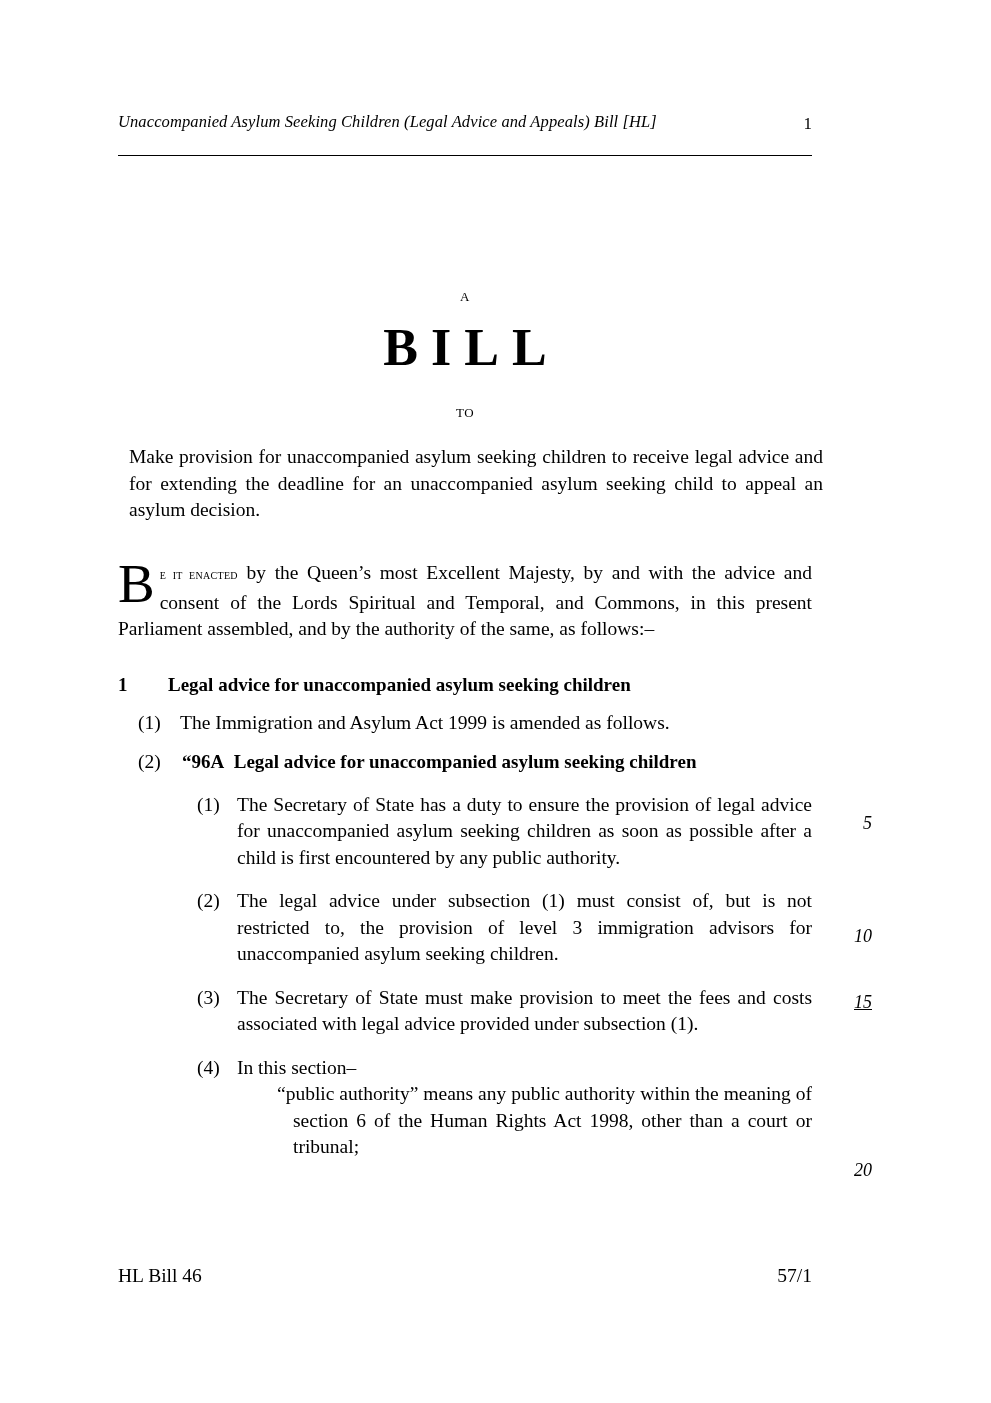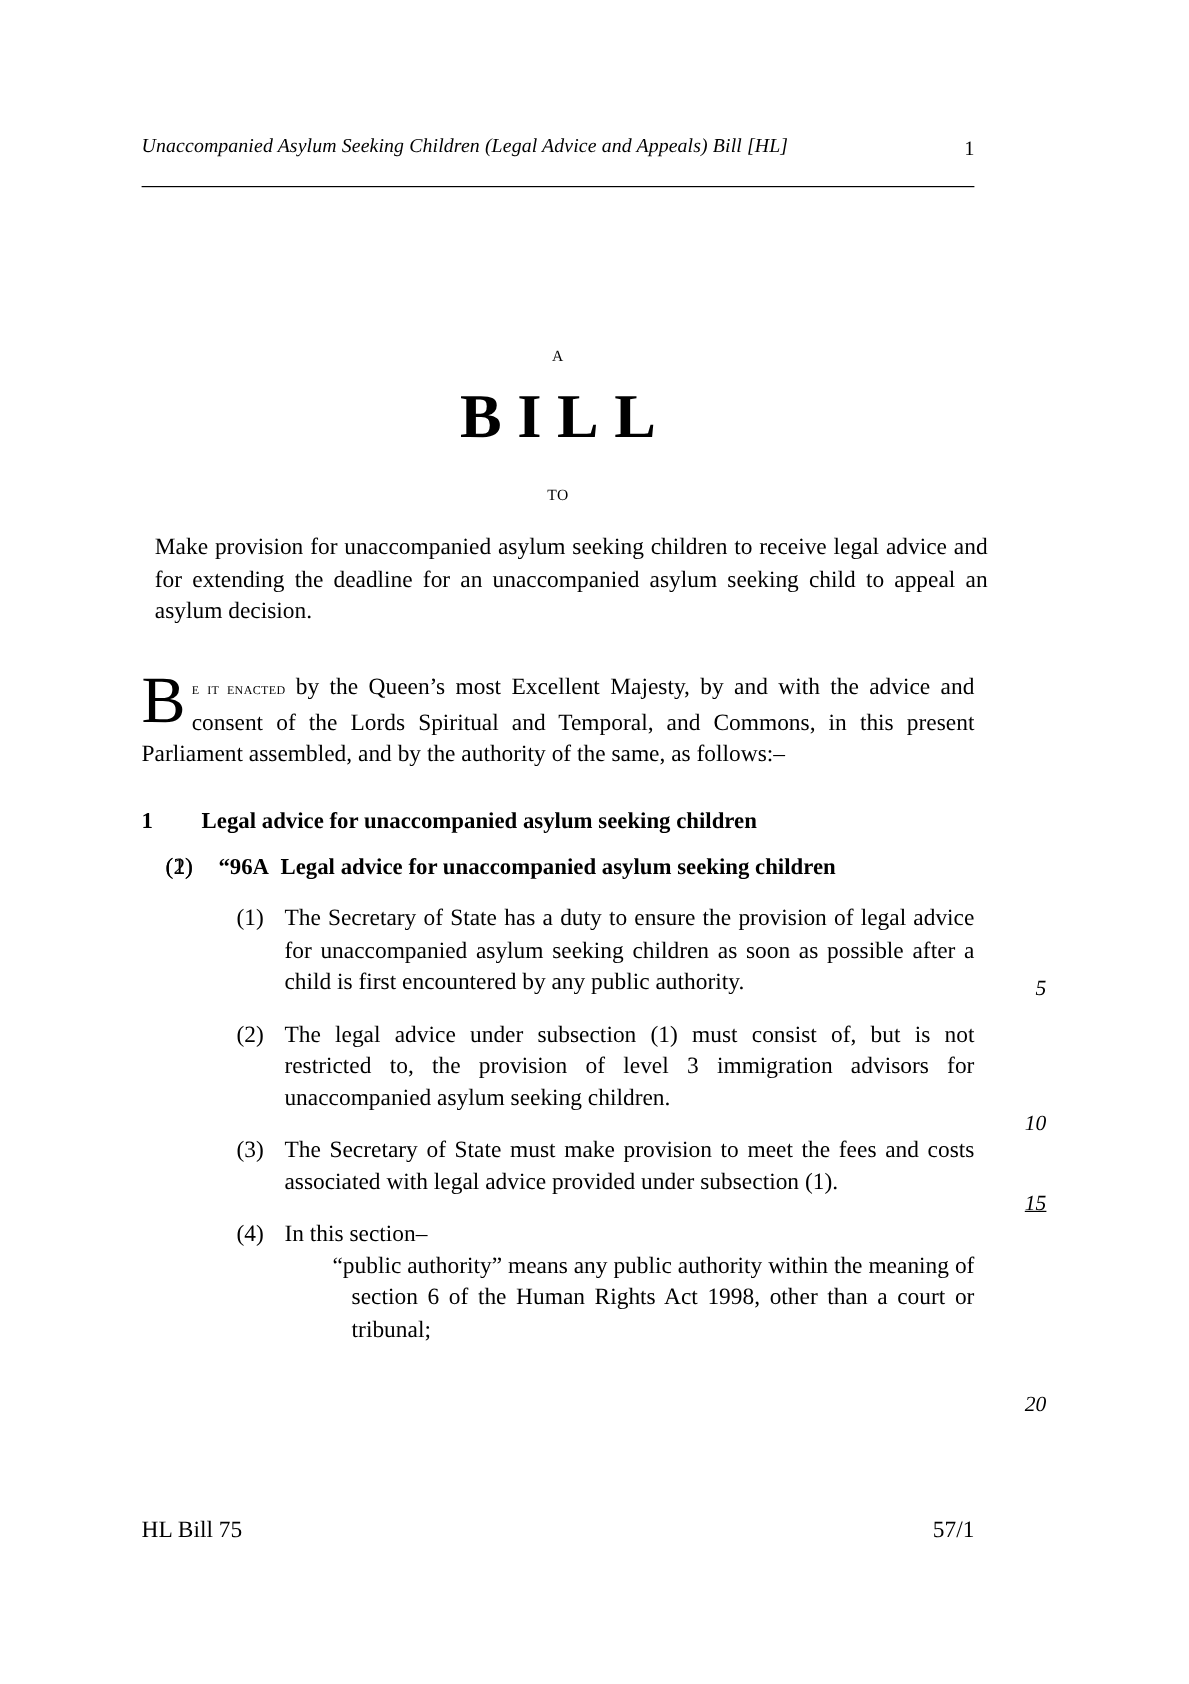--- a/index.html
+++ b/index.html
@@ -247,20 +247,21 @@
 
   <div class="body-area">
 
     <div class="clause-heading">
       <span class="clause-num">1</span>
       <span class="clause-heading-text">Legal advice for unaccompanied asylum seeking children</span>
     </div>
 
     <div class="subsec">
       <span class="subsec-num">(1)</span>
+      <span>The Immigration and Asylum Act 1999 is amended as follows.</span>
     </div>
 
     <div class="subsec">
       <span class="subsec-num">(2)</span>
     </div>
 
     <div class="inserted-heading">
       <span>“96A</span>&nbsp;&nbsp;<span>Legal advice for unaccompanied asylum seeking children</span>
     </div>
 
@@ -287,17 +288,17 @@
     <div class="definition">“public authority” means any public authority within the meaning of section 6 of the Human Rights Act 1998, other than a court or tribunal;</div>
 
   </div>
 
   <div class="linenum" style="top:814px;">5</div>
   <div class="linenum" style="top:927px;">10</div>
   <div class="linenum" style="top:993px;text-decoration:underline;">15</div>
   <div class="linenum" style="top:1161px;">20</div>
 
   <div class="footer">
-    <span>HL Bill 75</span>
+    <span>HL Bill 46</span>
     <span>57/1</span>
   </div>
 
 </div>
 
 </body></html>

